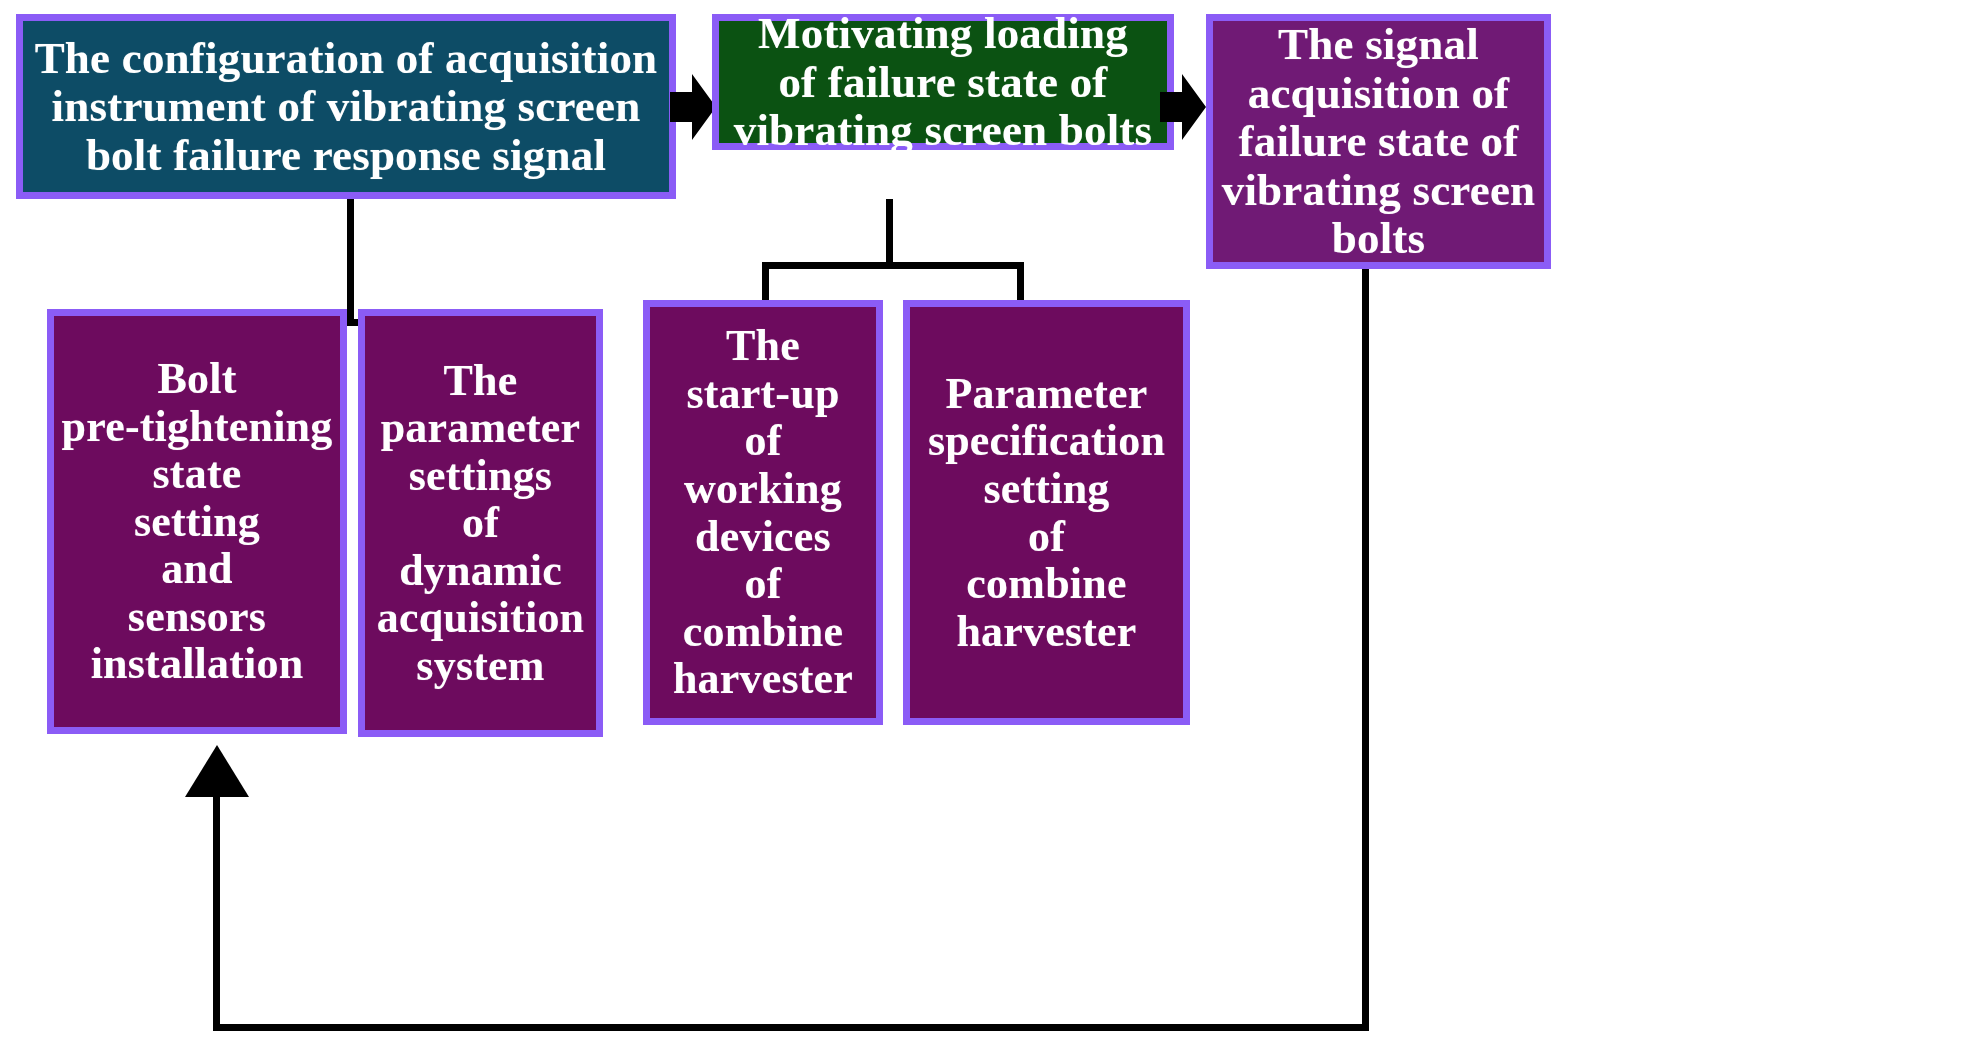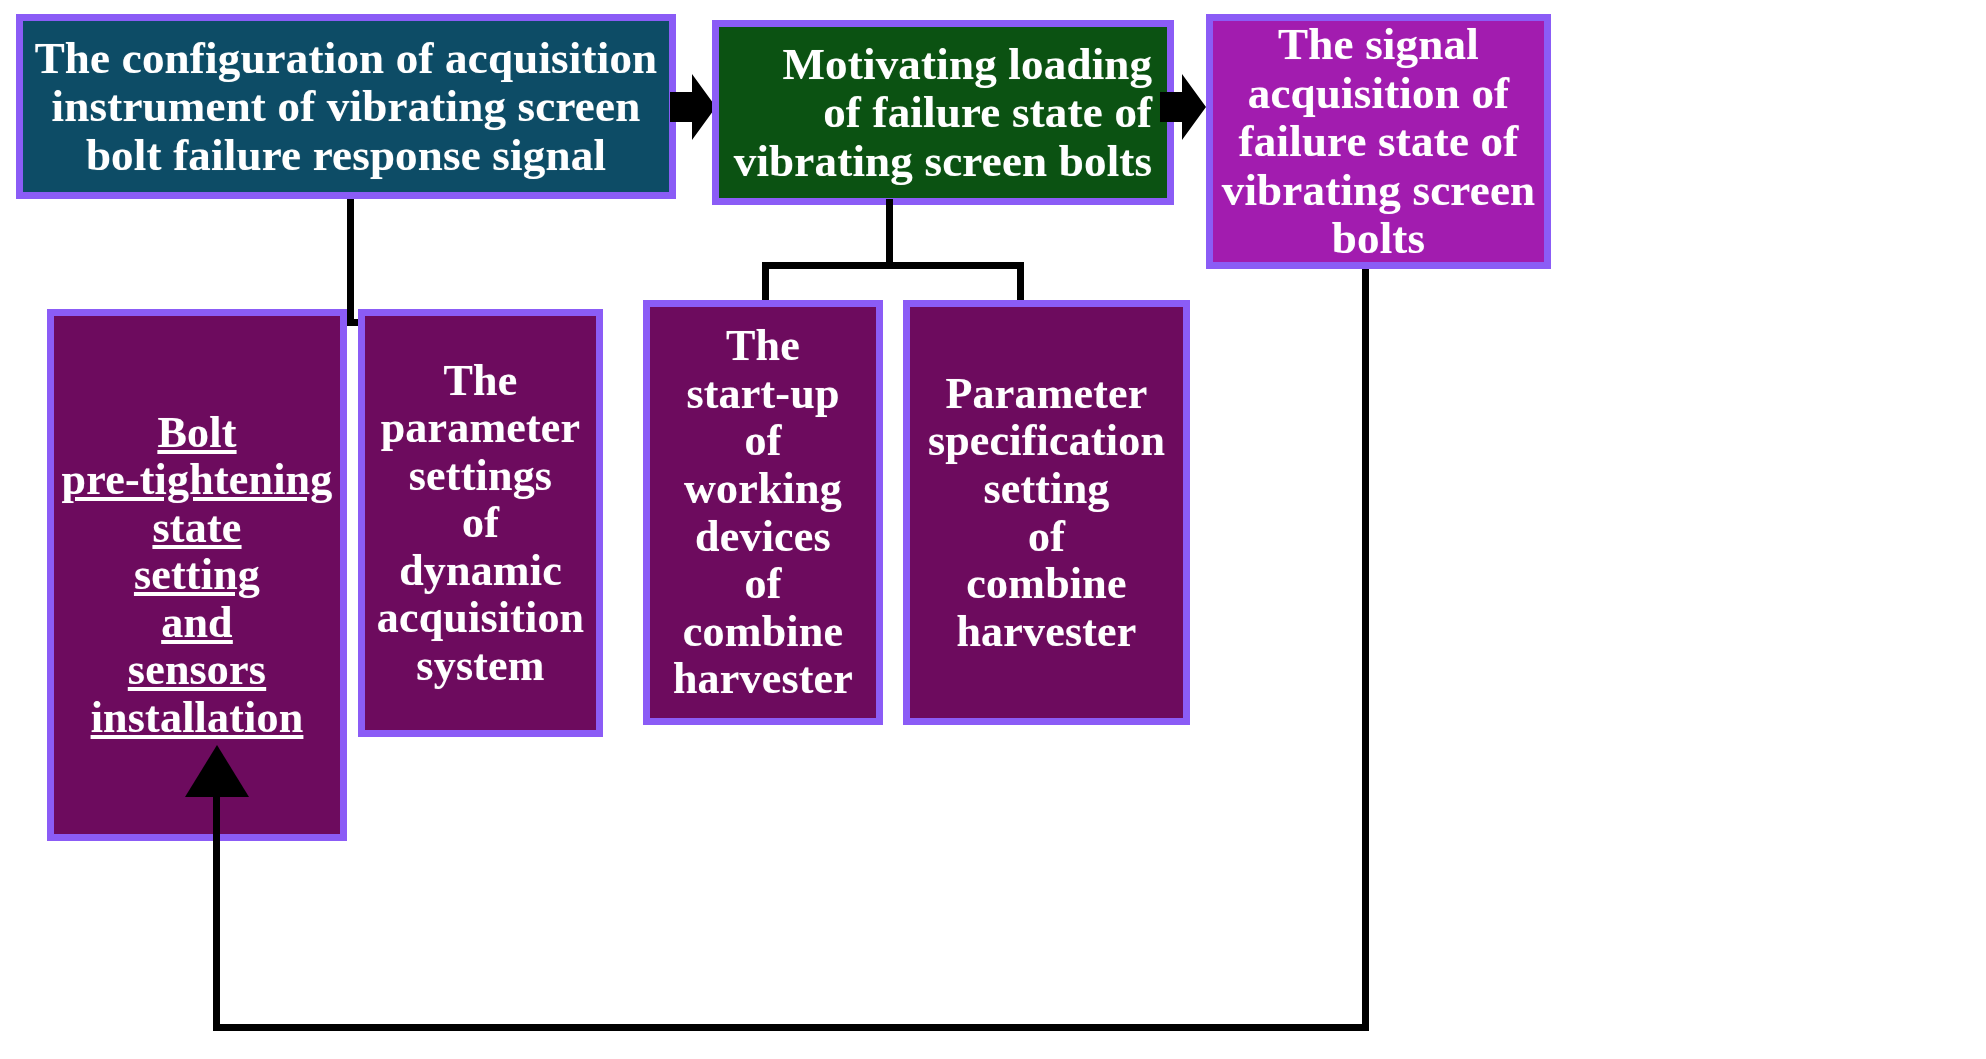--- a/index.html
+++ b/index.html
@@ -27,43 +27,41 @@
     justify-content: center;
     text-align: center;
     font-weight: bold;
     line-height: 1.08;
     letter-spacing: 0.2px;
     white-space: pre-line;
     text-shadow: 0 0 1px rgba(255,255,255,0.35);
   }
   .node-teal   { background: #0d4c66; }
   .node-green  { background: #0b5212; }
-  .node-navy   { background: #a21caf; }
+  .node-navy   { background: #701a75; }
   .node-purple { background: #6d0b5e; }
 
   
   #node-config {
     left: 16px;  top: 14px;  width: 660px; height: 185px;
     font-size: 45px;
   }
   #node-loading {
-    left: 712px; top: 20px;  width: 462px; height: 185px;
+    left: 712px; top: 14px;  width: 462px; height: 136px;
     font-size: 45px;
-    text-align: right;
   }
   #node-signal {
     left: 1206px; top: 14px; width: 345px; height: 255px;
     font-size: 45px;
   }
 
   
   #node-bolt-pre {
-    left: 47px;  top: 309px; width: 300px; height: 532px;
+    left: 47px;  top: 309px; width: 300px; height: 425px;
     font-size: 44px;
-    text-decoration: underline;
   }
   #node-param-dyn {
     left: 358px; top: 309px; width: 245px; height: 428px;
     font-size: 44px;
   }
   #node-startup {
     left: 643px; top: 300px; width: 240px; height: 425px;
     font-size: 44px;
   }
   #node-param-spec {

